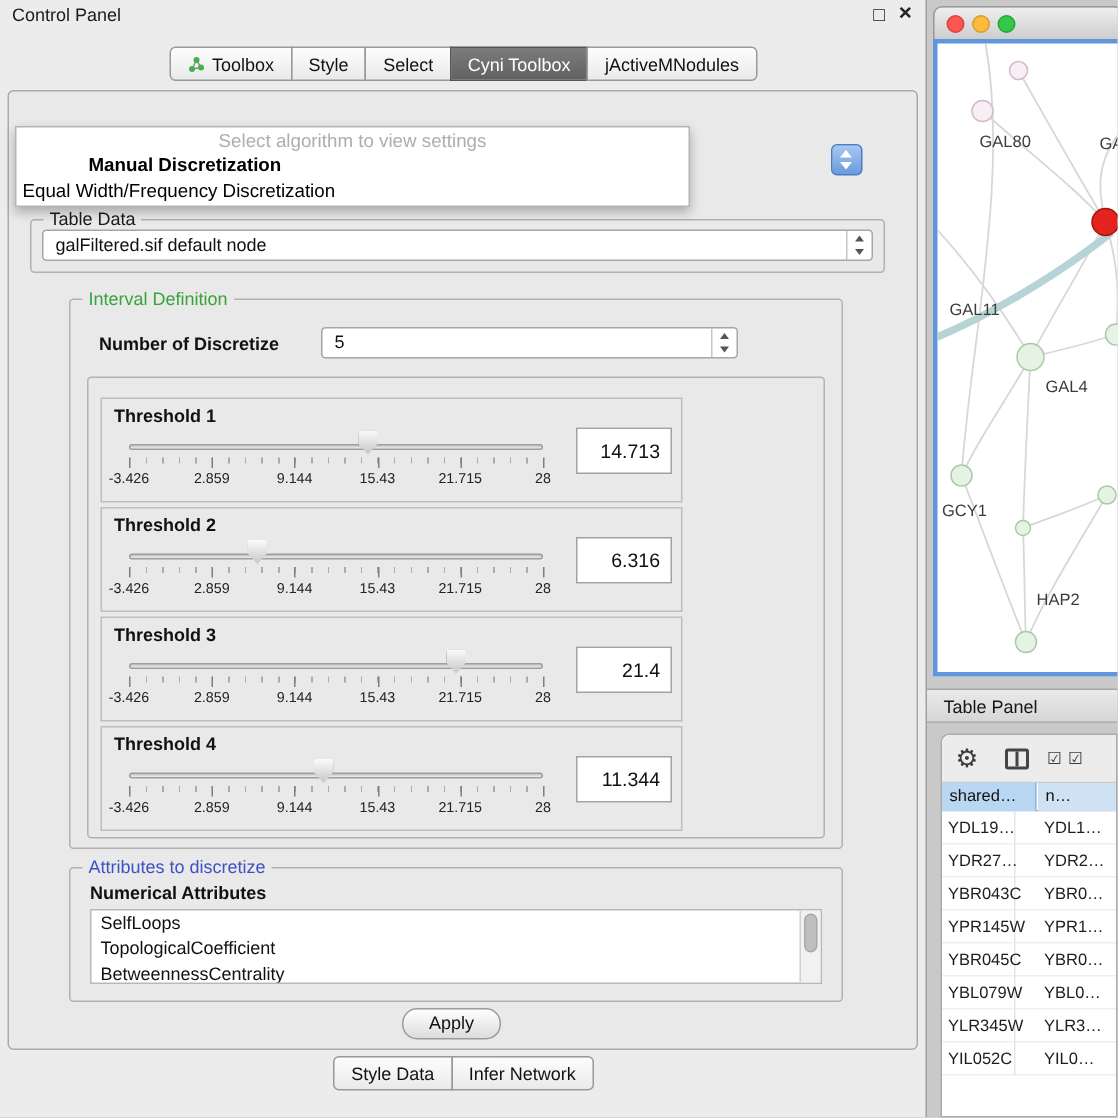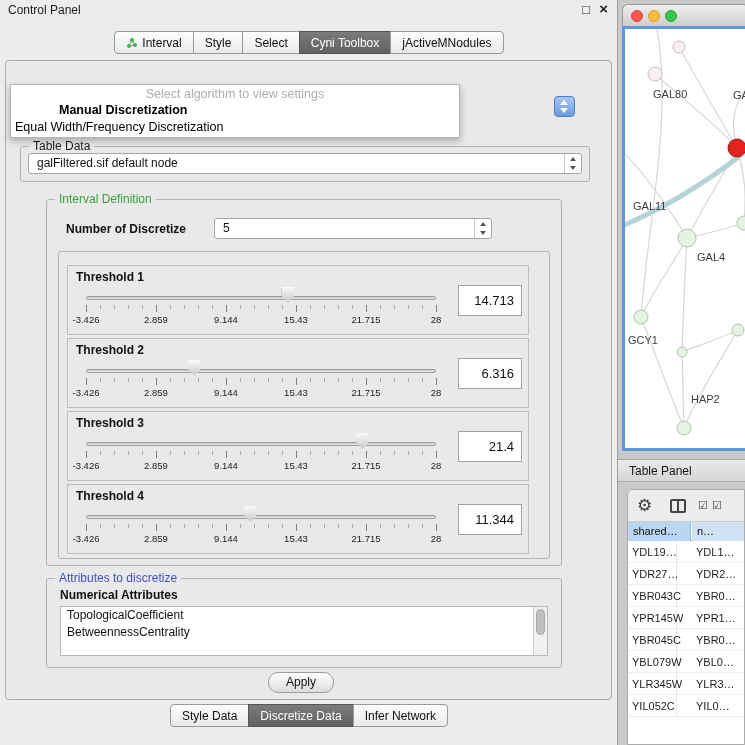--- a/index.html
+++ b/index.html
@@ -50,21 +50,21 @@
 
   .combo{position:absolute;background:#fff;border:1px solid #a6a6a6;border-radius:3px;font-size:12px;color:#111;}
   .combo .cv{position:absolute;left:8px;top:0;line-height:19px;white-space:nowrap;}
   .combo .stepper{position:absolute;right:0;top:0;bottom:0;width:17px;border-left:1px solid #c6c6c6;}
   .combo .stepper::before{content:"";position:absolute;left:5px;top:3px;border-left:3.5px solid transparent;border-right:3.5px solid transparent;border-bottom:4px solid #555;}
   .combo .stepper::after{content:"";position:absolute;left:5px;bottom:3px;border-left:3.5px solid transparent;border-right:3.5px solid transparent;border-top:4px solid #555;}
   #table-data-combo{left:28px;top:153px;width:554px;height:21px;}
   #intervals-combo{left:214px;top:218px;width:278px;height:21px;}
   #num-int-label{position:absolute;left:66px;top:222px;font-size:12px;font-weight:bold;color:#111;}
 
-  .th-block{position:absolute;left:8px;width:462px;height:70px;border:1px solid #bdbdbd;background:#e9e9e9;}
+  .th-block{position:absolute;left:8px;width:388px;height:70px;border:1px solid #bdbdbd;background:#e9e9e9;}
   .th-label{position:absolute;left:8px;top:4px;font-size:12px;font-weight:bold;color:#111;}
   .th-slider{position:absolute;left:18px;right:92px;top:0;height:100%;}
   .th-track{position:absolute;left:0;right:0;top:30px;height:4px;background:linear-gradient(#c2c2c2,#efefef);border:1px solid #9d9d9d;border-radius:2px;}
   .th-thumb{position:absolute;top:21px;width:13px;height:16px;background:linear-gradient(#fbfbfb,#c6c6c6);
     clip-path:polygon(8% 0,92% 0,100% 12%,100% 55%,50% 100%,0 55%,0 12%);filter:drop-shadow(0 0 1px rgba(0,0,0,.6));}
   .th-minors{position:absolute;left:0;right:0;top:39px;height:4px;background:repeating-linear-gradient(to right,#ababab 0 1px,transparent 1px 4%);}
   .th-major{position:absolute;top:39px;width:1px;height:7px;background:#7e7e7e;}
   .th-ticklabel{position:absolute;top:48px;font-size:9.5px;color:#222;transform:translateX(-50%);white-space:nowrap;}
   .th-value{position:absolute;right:6px;top:19px;width:64px;height:31px;background:#fff;border:1px solid #a2a2a2;
     font-size:13px;line-height:29px;text-align:right;padding-right:7px;color:#111;}
@@ -122,21 +122,21 @@
     </div>
 
     <div id="top-tabs" class="tabrow">
         <div class="tab">
           <svg width="12" height="12" viewBox="0 0 12 12">
             <path d="M3 9 L6 3 L9 8 Z" stroke="#8a8a8a" fill="none" stroke-width="1"></path>
             <circle cx="3" cy="9" r="2" fill="#44b24a"></circle>
             <circle cx="6" cy="3" r="2" fill="#44b24a"></circle>
             <circle cx="9" cy="8" r="2" fill="#44b24a"></circle>
           </svg>
-          <span>Interval</span>
+          <span>Toolbox</span>
         </div>
         <div class="tab">
           <span>Style</span>
         </div>
         <div class="tab">
           <span>Select</span>
         </div>
         <div class="tab sel">
           <span>Cyni Toolbox</span>
         </div>
@@ -259,35 +259,33 @@
           </div>
           <div class="th-value">11.344</div>
         </div>
       </div>
 
     <div id="attrs-group" class="group">
       <span class="gtitle">Attributes to discretize</span>
     </div>
     <div id="attrs-subtitle">Numerical Attributes</div>
     <div id="attr-list">
+        <div class="attr-item">SelfLoops</div>
         <div class="attr-item">TopologicalCoefficient</div>
         <div class="attr-item">BetweennessCentrality</div>
         <div id="attr-scroll">
           <div id="attr-thumb"></div>
         </div>
       </div>
 
     <div id="apply-btn">Apply</div>
 
     <div id="bottom-tabs" class="tabrow">
         <div class="tab">
           <span>Style Data</span>
-        </div>
-        <div class="tab sel">
-          <span>Discretize Data</span>
         </div>
         <div class="tab">
           <span>Infer Network</span>
         </div>
       </div>
   </div>
 
   <div id="net-window">
     <div id="net-titlebar">
       <span class="light" id="light-red"></span>

